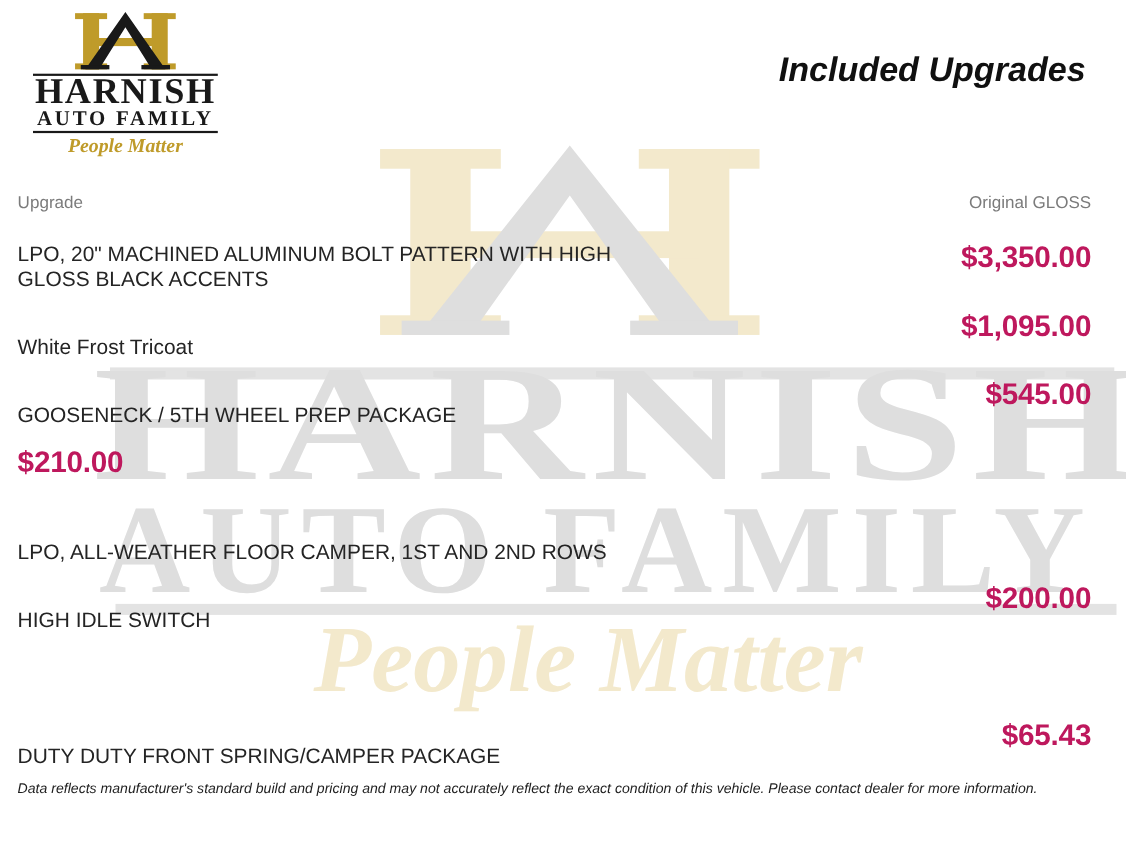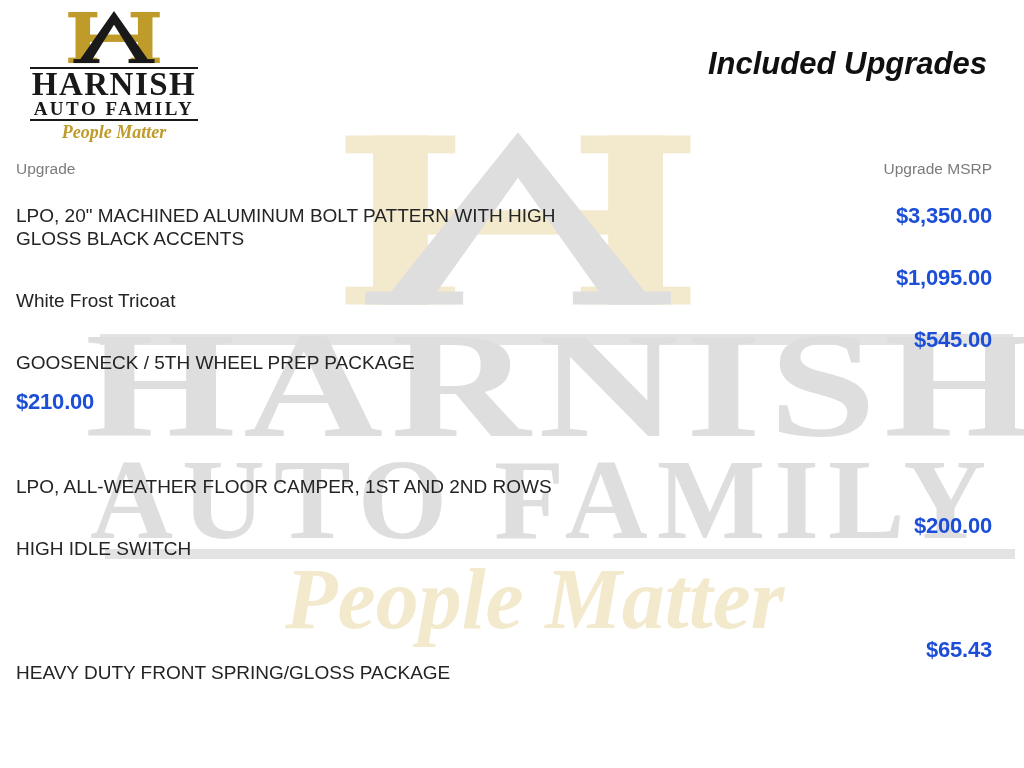--- a/index.html
+++ b/index.html
@@ -63,33 +63,33 @@
 
   
   .content { position:absolute; inset:0; z-index:2; }
 
   .page-title {
     position:absolute; top:46px; right:37px;
     font-size:31px; font-weight:bold; font-style:italic;
     color:#101010; letter-spacing:0px;
   }
 
-  .upgrade-list { position:absolute; left:16px; right:32px; top:160px; }
+  .upgrade-list { position:absolute; left:16px; right:32px; top:176px; }
   .col-headers {
     display:flex; justify-content:space-between; align-items:baseline;
     color:#7b7b7b; font-size:15.5px; margin-bottom:16px;
   }
   .u-row { display:flex; justify-content:space-between; height:62px; }
   .u-name {
     align-self:flex-end; padding-bottom:6px;
     font-size:19px; line-height:1.22; color:#242424; max-width:565px;
   }
   .u-price {
     align-self:flex-start; padding-top:9px;
-    font-size:22px; font-weight:bold; color:#1d4ed8;
+    font-size:27px; font-weight:bold; color:#be185d;
     letter-spacing:-0.2px; white-space:nowrap;text-align:center;
   }
 
   .disclaimer {
     position:absolute; left:16px; right:30px; top:709px;
     font-style:italic; font-size:12.8px; color:#1d1d1d;
   }
 </style>
 </head>
 <body>
@@ -143,21 +143,21 @@
     <hr class="brand-rule">
     <div class="brand-tag">People Matter</div>
   </div>
 
   <div class="content">
     <div class="page-title">Included Upgrades</div>
 
     <div class="upgrade-list">
       <div class="col-headers">
         <span>Upgrade</span>
-        <span>Upgrade MSRP</span>
+        <span>Original GLOSS</span>
       </div>
 
       <div class="u-row">
         <div class="u-name">LPO, 20" MACHINED ALUMINUM BOLT PATTERN WITH HIGH GLOSS BLACK ACCENTS</div>
         <div class="u-price">$3,350.00</div>
       </div>
       <div class="u-row">
         <div class="u-name">White Frost Tricoat</div>
         <div class="u-price">$1,095.00</div>
       </div>
@@ -171,20 +171,21 @@
       <div class="u-row">
         <div class="u-name">LPO, ALL-WEATHER FLOOR CAMPER, 1ST AND 2ND ROWS</div>
       </div>
       <div class="u-row">
         <div class="u-name">HIGH IDLE SWITCH</div>
         <div class="u-price">$200.00</div>
       </div>
       <div class="u-row">
       </div>
       <div class="u-row">
-        <div class="u-name">HEAVY DUTY FRONT SPRING/GLOSS PACKAGE</div>
+        <div class="u-name">DUTY DUTY FRONT SPRING/CAMPER PACKAGE</div>
         <div class="u-price">$65.43</div>
       </div>
     </div>
 
+    <div class="disclaimer">Data reflects manufacturer's standard build and pricing and may not accurately reflect the exact condition of this vehicle. Please contact dealer for more information.</div>
   </div>
 
 </div>
 
 </body></html>

